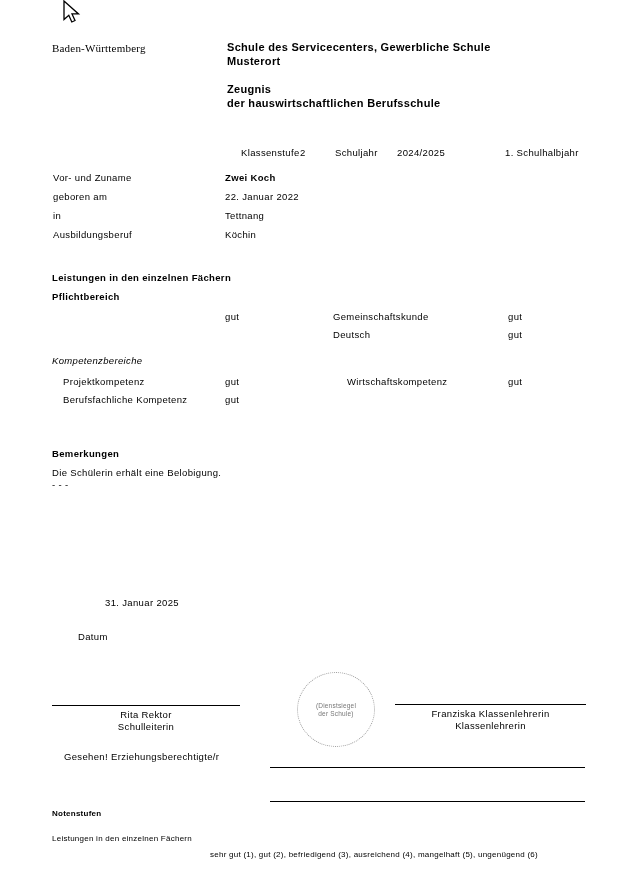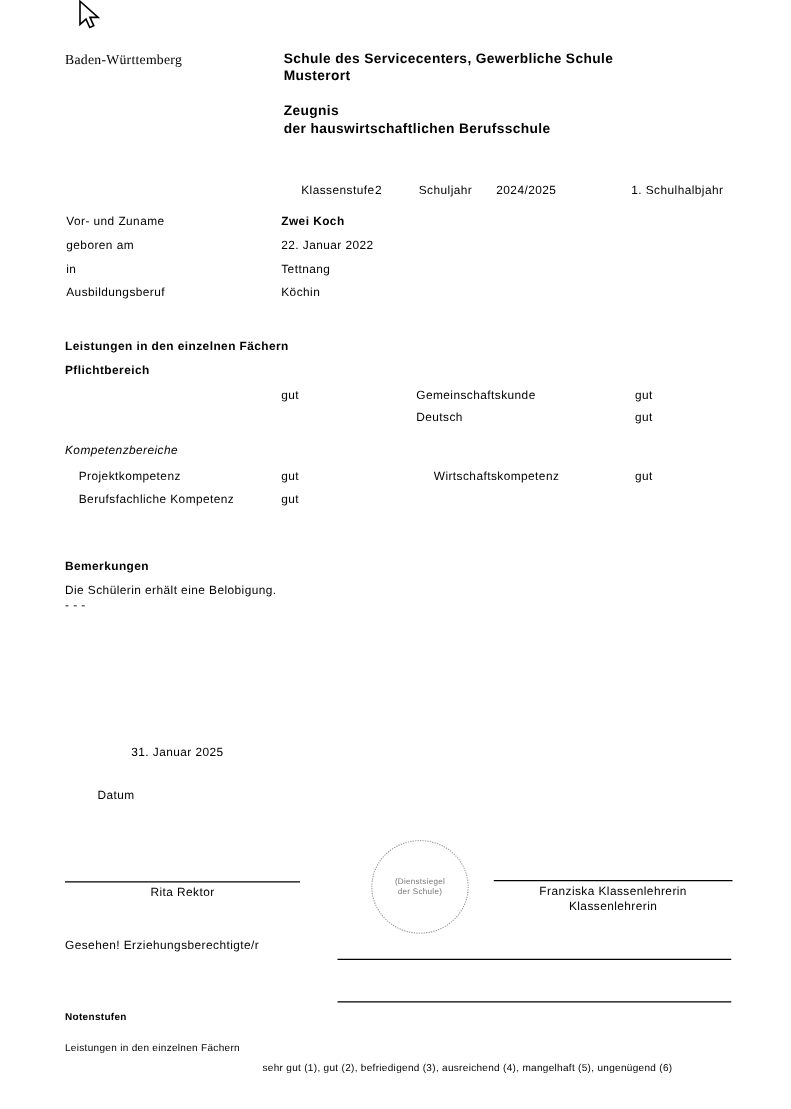--- a/index.html
+++ b/index.html
@@ -116,29 +116,30 @@
   <div class="abs stamp" style="left:297px; top:672px;">
     <div class="stamp-text block">
       <span>(Dienstsiegel</span>
       <span>der Schule)</span>
     </div>
   </div>
 
   <div class="abs sig-line" style="left:52px; top:705px; width:188px;"></div>
   <div class="abs t sig-center block" style="left:52px; top:709px; width:188px;">
     <span>Rita Rektor</span>
+    <span>Schulleiterin</span>
   </div>
 
   <div class="abs sig-line" style="left:395px; top:704px; width:191px;"></div>
   <div class="abs t sig-center block" style="left:395px; top:708px; width:191px;">
     <span>Franziska Klassenlehrerin</span>
     <span>Klassenlehrerin</span>
   </div>
 
-  <div class="abs t" style="left:52px; top:751px;text-align:center;">Gesehen! Erziehungsberechtigte/r</div>
+  <div class="abs t" style="left:64px; top:751px;text-align:center;">Gesehen! Erziehungsberechtigte/r</div>
   <div class="abs sig-line" style="left:270px; top:767px; width:315px;"></div>
 
   <div class="abs sig-line" style="left:270px; top:801px; width:315px;"></div>
 
   <div class="abs small b" style="left:52px; top:809px;">Notenstufen</div>
   <div class="abs small" style="left:52px; top:834px;">Leistungen in den einzelnen Fächern</div>
   <div class="abs small" style="left:210px; top:834px;margin-top:16px;">sehr gut (1), gut (2), befriedigend (3), ausreichend (4), mangelhaft (5), ungenügend (6)</div>
 
 </div>
 

